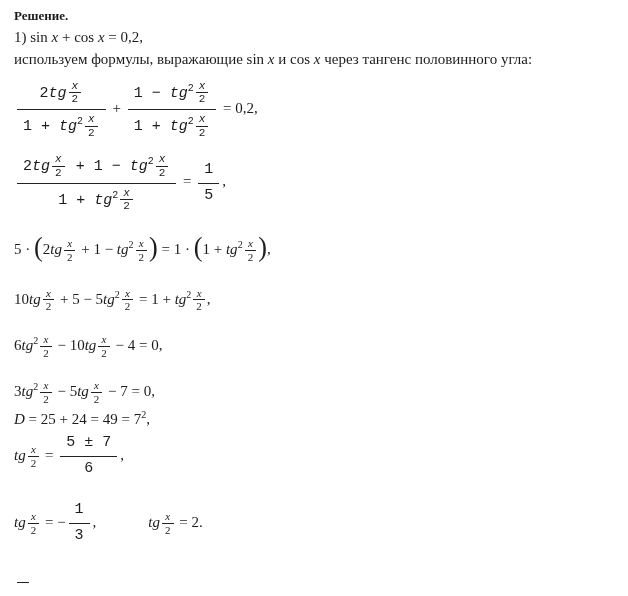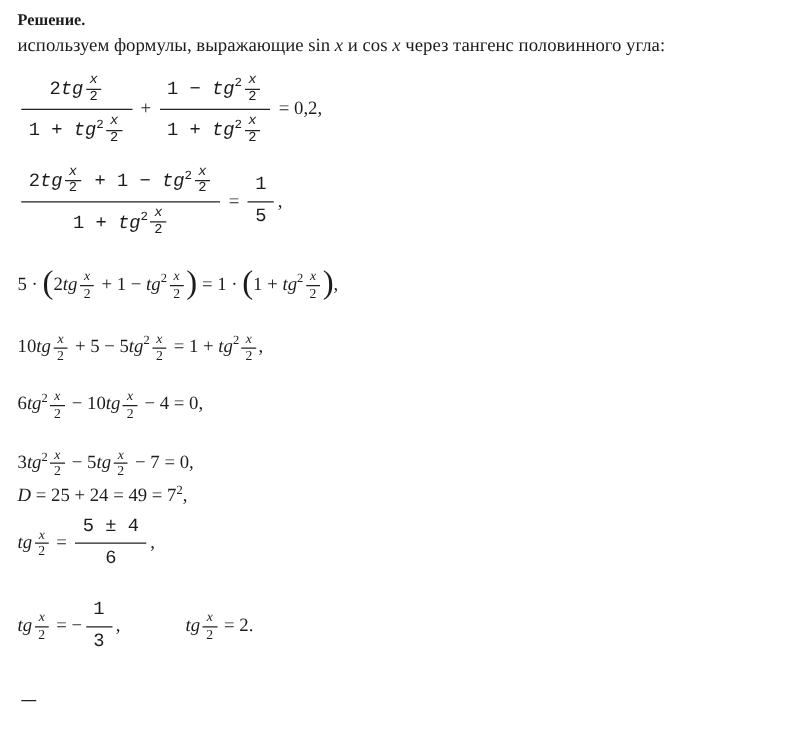--- a/index.html
+++ b/index.html
@@ -38,24 +38,25 @@
   .sp-txt{margin:3px 0;}
   .sp-roots{margin:5px 0;}
   .sp-vals{margin:20px 0 12px 0;}
   .sp-ans{margin:24px 0 0 0;}
 </style>
 </head>
 <body>
 
 <div class="page">
   <div class="line title">Решение.</div>
+  <div class="line sp-txt"><span class="rm">1) sin </span><span class="it">x</span><span class="rm"> + cos </span><span class="it">x</span><span class="rm"> = 0,2,</span></div>
   <div class="line sp-txt"><span class="rm">используем формулы, выражающие  sin </span><span class="it">x</span><span class="rm">  и  cos </span><span class="it">x</span><span class="rm">  через тангенс половинного угла:</span></div>
   <div class="line sp-f1"><span class="frac"><span class="fr-n"><span class="rm">2</span><span class="it">tg</span><span class="sfrac"><span class="sf-n">x</span><span class="sf-d">2</span></span></span><span class="fr-d"><span class="rm">1 + </span><span class="it">tg</span><sup class="sup">2</sup><span class="sfrac"><span class="sf-n">x</span><span class="sf-d">2</span></span></span></span><span class="rm"> + </span><span class="frac"><span class="fr-n"><span class="rm">1 − </span><span class="it">tg</span><sup class="sup">2</sup><span class="sfrac"><span class="sf-n">x</span><span class="sf-d">2</span></span></span><span class="fr-d"><span class="rm">1 + </span><span class="it">tg</span><sup class="sup">2</sup><span class="sfrac"><span class="sf-n">x</span><span class="sf-d">2</span></span></span></span><span class="rm"> = 0,2,</span></div>
   <div class="line sp-f2"><span class="frac"><span class="fr-n"><span class="rm">2</span><span class="it">tg</span><span class="sfrac"><span class="sf-n">x</span><span class="sf-d">2</span></span><span class="rm"> + 1 − </span><span class="it">tg</span><sup class="sup">2</sup><span class="sfrac"><span class="sf-n">x</span><span class="sf-d">2</span></span></span><span class="fr-d"><span class="rm">1 + </span><span class="it">tg</span><sup class="sup">2</sup><span class="sfrac"><span class="sf-n">x</span><span class="sf-d">2</span></span></span></span><span class="rm"> = </span><span class="frac"><span class="fr-n"><span class="rm">1</span></span><span class="fr-d"><span class="rm">5</span></span></span><span class="rm">,</span></div>
   <div class="line sp-big"><span class="rm">5 · </span><span class="bigp">(</span><span class="rm">2</span><span class="it">tg</span><span class="sfrac"><span class="sf-n">x</span><span class="sf-d">2</span></span><span class="rm"> + 1 − </span><span class="it">tg</span><sup class="sup">2</sup><span class="sfrac"><span class="sf-n">x</span><span class="sf-d">2</span></span><span class="bigp">)</span><span class="rm"> = 1 · </span><span class="bigp">(</span><span class="rm">1 + </span><span class="it">tg</span><sup class="sup">2</sup><span class="sfrac"><span class="sf-n">x</span><span class="sf-d">2</span></span><span class="bigp">)</span><span class="rm">,</span></div>
   <div class="line sp-big"><span class="rm">10</span><span class="it">tg</span><span class="sfrac"><span class="sf-n">x</span><span class="sf-d">2</span></span><span class="rm"> + 5 − 5</span><span class="it">tg</span><sup class="sup">2</sup><span class="sfrac"><span class="sf-n">x</span><span class="sf-d">2</span></span><span class="rm"> = 1 + </span><span class="it">tg</span><sup class="sup">2</sup><span class="sfrac"><span class="sf-n">x</span><span class="sf-d">2</span></span><span class="rm">,</span></div>
   <div class="line sp-big"><span class="rm">6</span><span class="it">tg</span><sup class="sup">2</sup><span class="sfrac"><span class="sf-n">x</span><span class="sf-d">2</span></span><span class="rm"> − 10</span><span class="it">tg</span><span class="sfrac"><span class="sf-n">x</span><span class="sf-d">2</span></span><span class="rm"> − 4 = 0,</span></div>
   <div class="line sp-last"><span class="rm">3</span><span class="it">tg</span><sup class="sup">2</sup><span class="sfrac"><span class="sf-n">x</span><span class="sf-d">2</span></span><span class="rm"> − 5</span><span class="it">tg</span><span class="sfrac"><span class="sf-n">x</span><span class="sf-d">2</span></span><span class="rm"> − 7 = 0,</span></div>
   <div class="line sp-txt"><span class="it">D</span><span class="rm"> = 25 + 24 = 49 = 7</span><sup class="sup">2</sup><span class="rm">,</span></div>
-  <div class="line sp-roots"><span class="it">tg</span><span class="sfrac"><span class="sf-n">x</span><span class="sf-d">2</span></span><span class="rm"> = </span><span class="frac"><span class="fr-n"><span class="rm">5 ± 4</span></span><span class="fr-d"><span class="rm">6</span></span></span><span class="rm">,</span></div>
+  <div class="line sp-roots"><span class="it">tg</span><span class="sfrac"><span class="sf-n">x</span><span class="sf-d">2</span></span><span class="rm"> = </span><span class="frac"><span class="fr-n"><span class="rm">5 ± 7</span></span><span class="fr-d"><span class="rm">6</span></span></span><span class="rm">,</span></div>
   <div class="line sp-vals"><span class="it">tg</span><span class="sfrac"><span class="sf-n">x</span><span class="sf-d">2</span></span><span class="rm"> = −</span><span class="frac"><span class="fr-n"><span class="rm">1</span></span><span class="fr-d"><span class="rm">3</span></span></span><span class="rm">,</span><span class="gap" style="width: 52px;"></span><span class="it">tg</span><span class="sfrac"><span class="sf-n">x</span><span class="sf-d">2</span></span><span class="rm"> = 2.</span></div>
   <div class="line sp-ans"><span class="frac"><span class="fr-n"></span></span></div>
 </div>
 
 </body></html>

